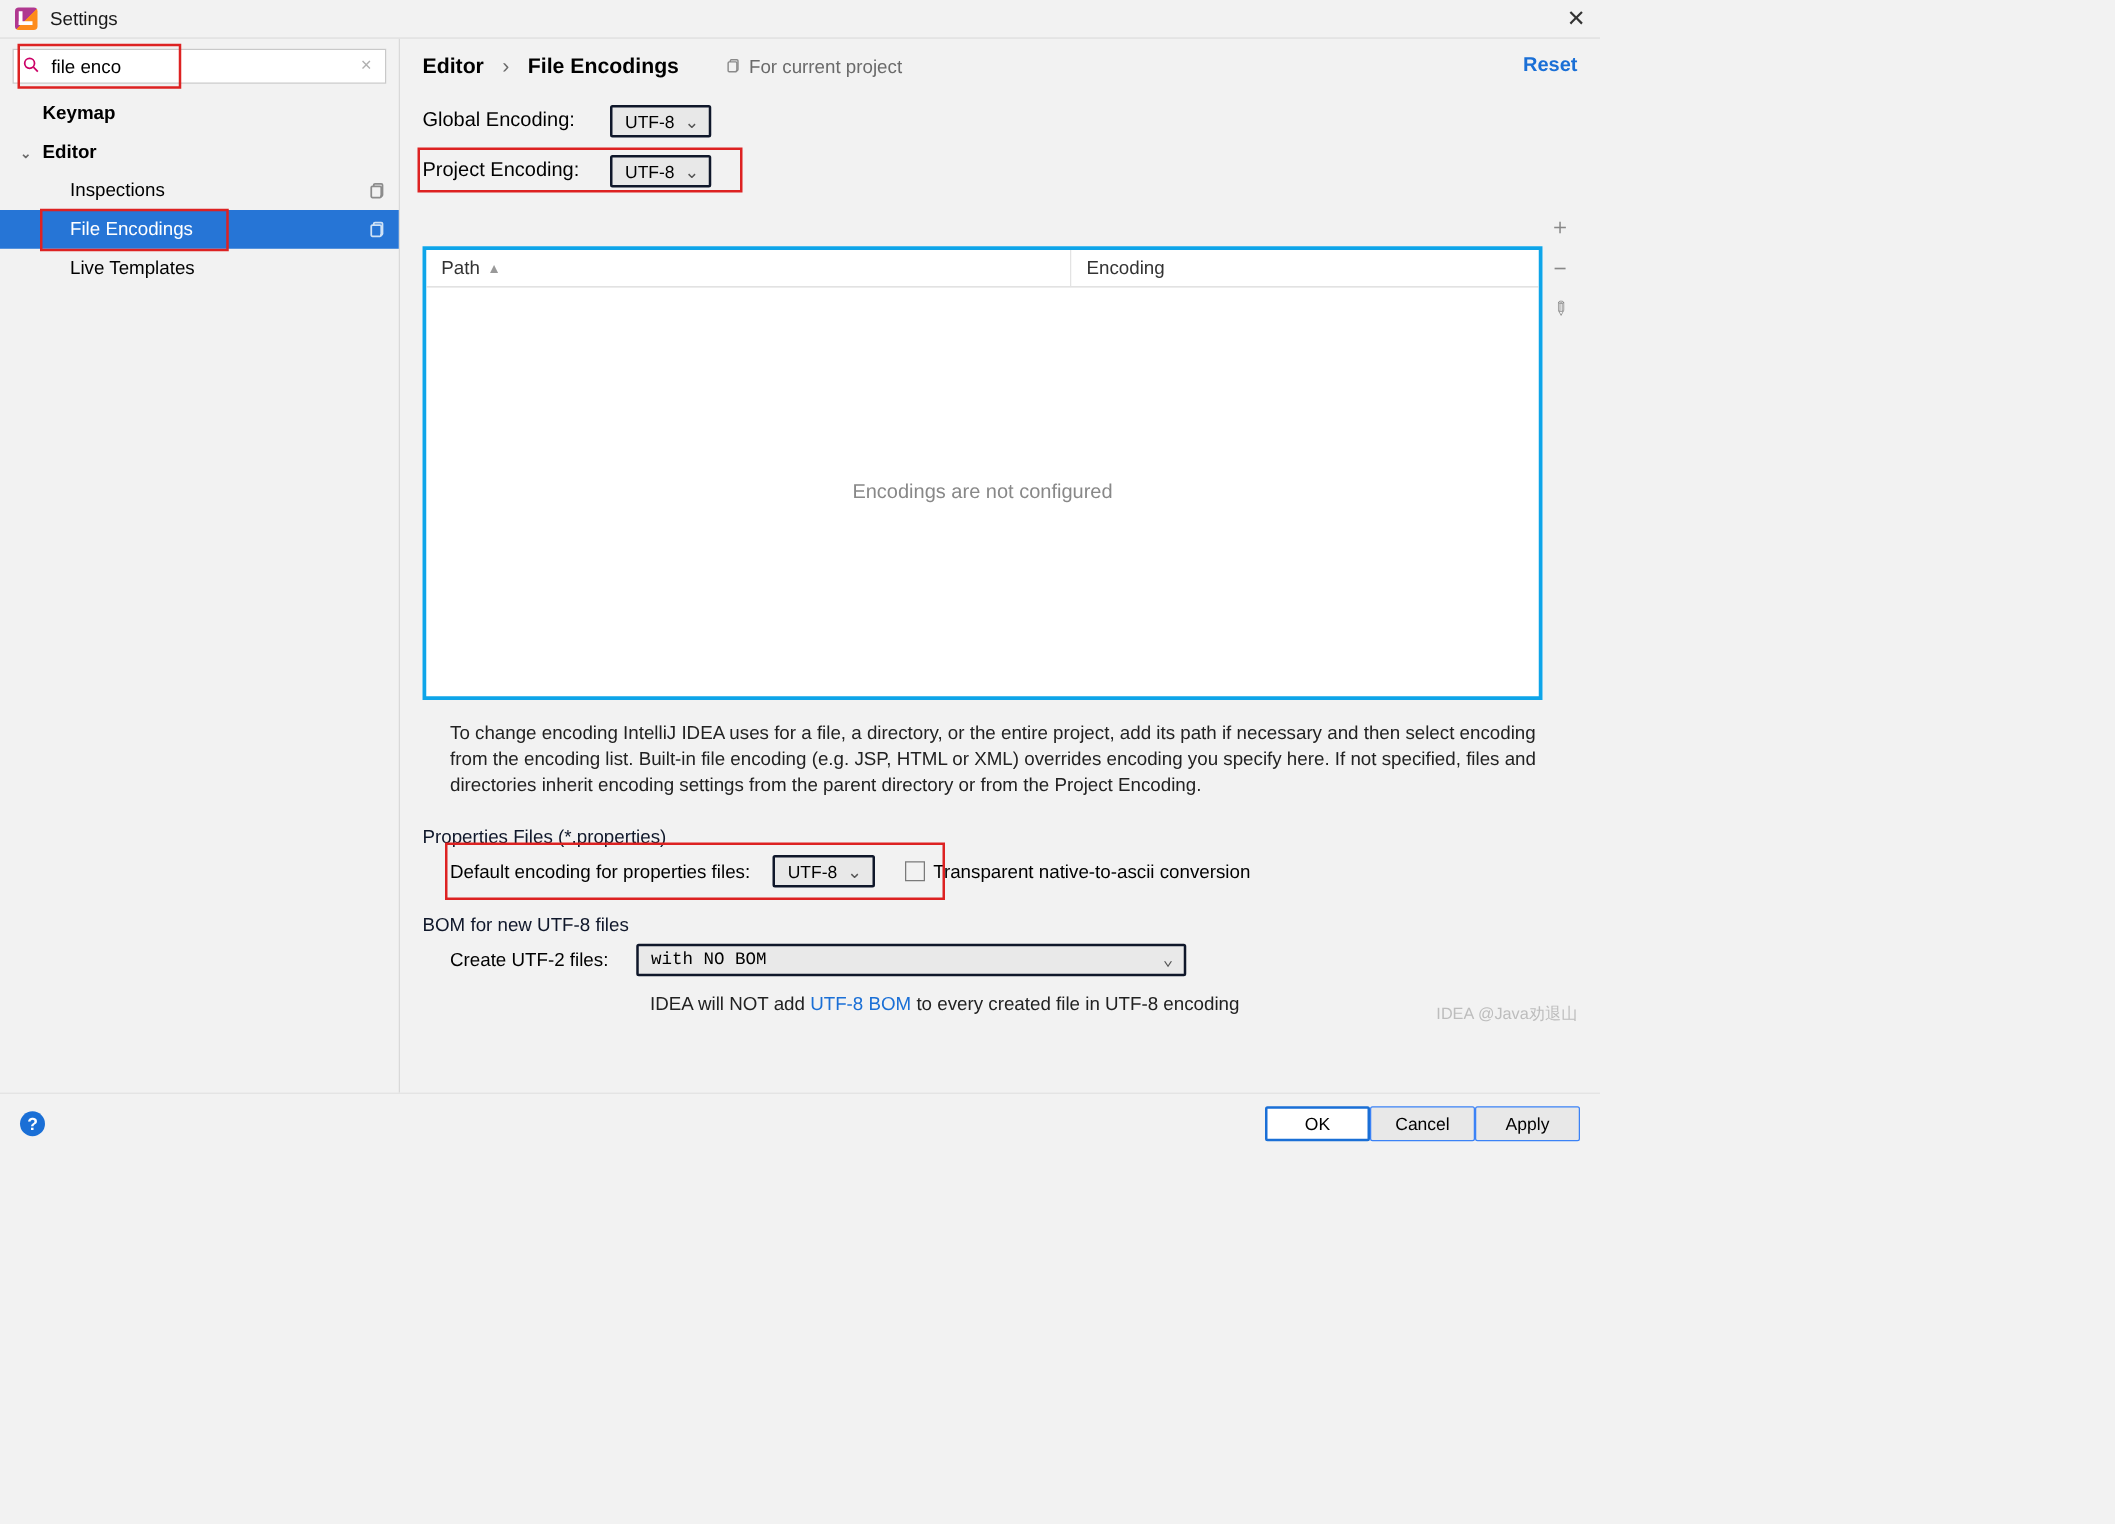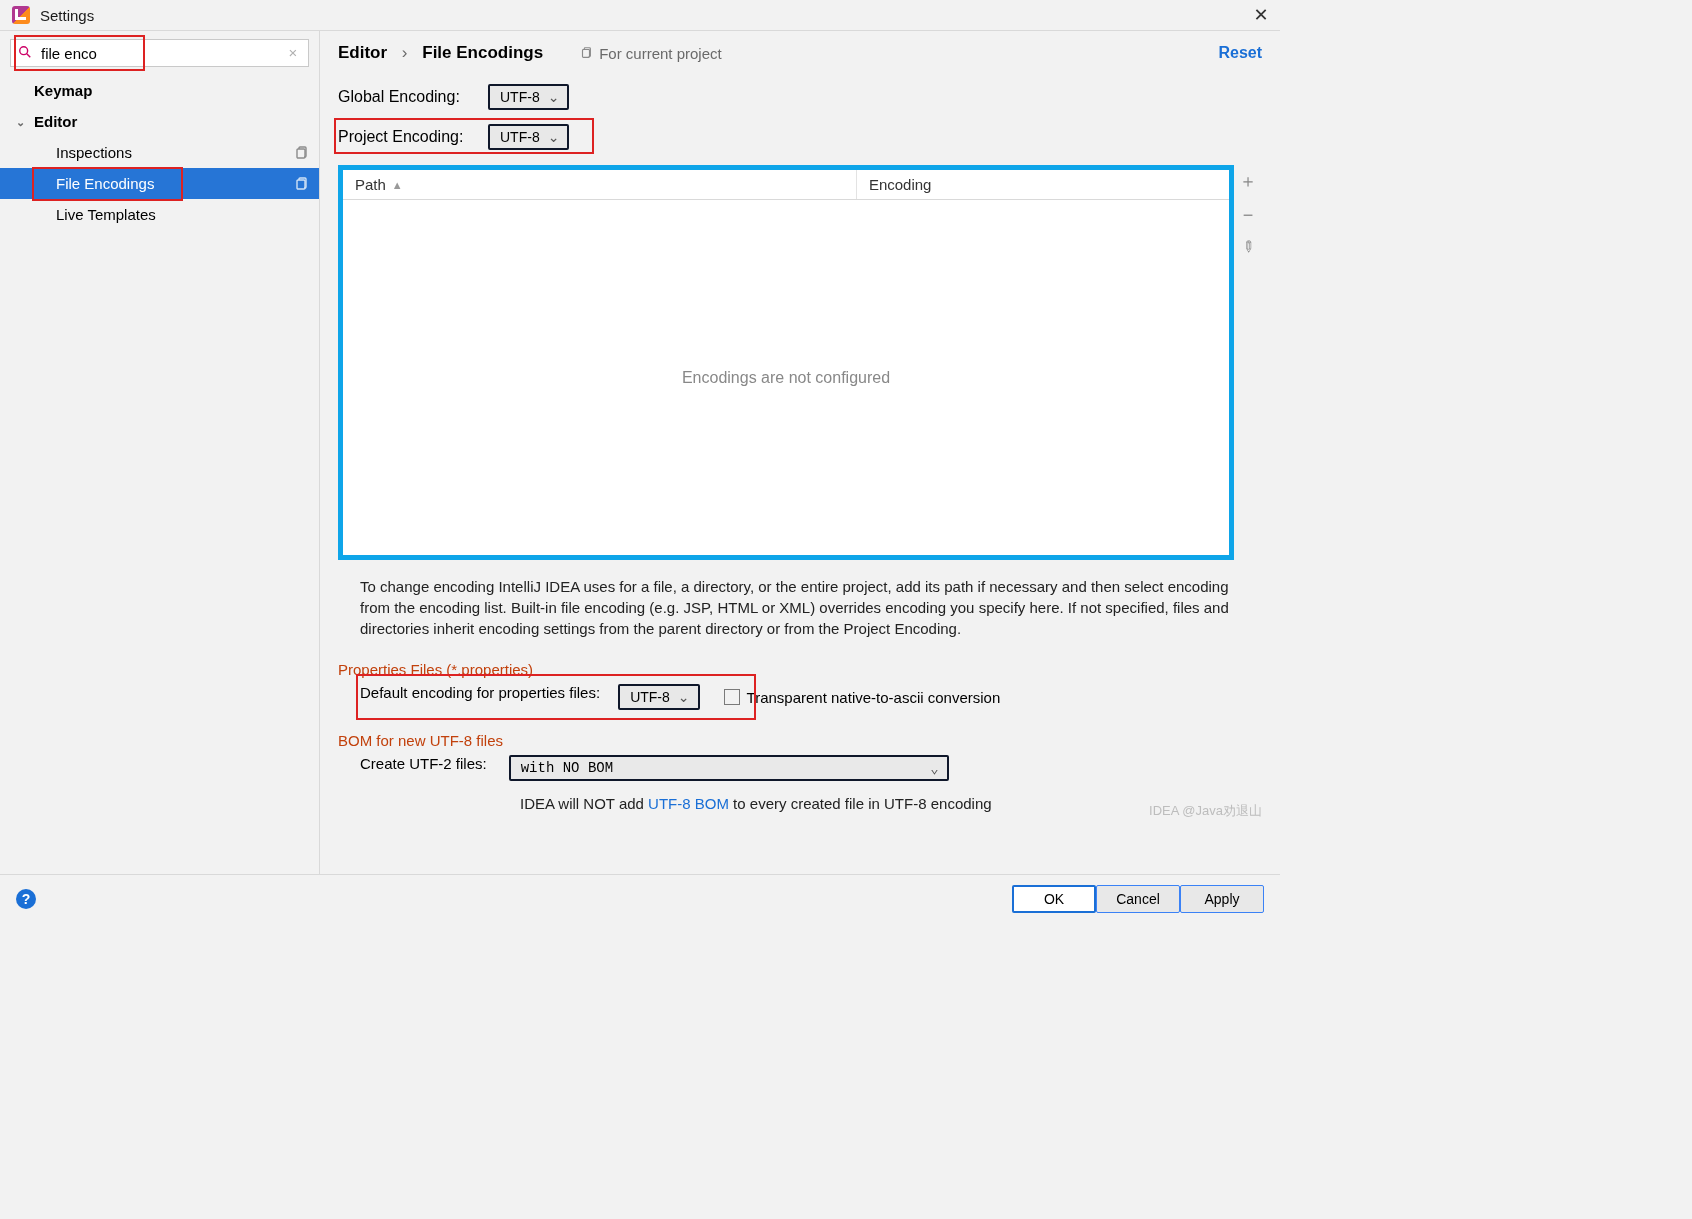--- a/index.html
+++ b/index.html
@@ -125,21 +125,21 @@
     .combo .chev{ margin-left:8px; color:#555; }
     .combo.wide{ width:440px; background:#e9e9e9;font-family:Liberation Mono, monospace; }
     .project-row-highlight{
       position:absolute; border:2px solid #d22; pointer-events:none;
     }
 
     .table-zone{
       margin:8px 18px 0 18px; display:flex; height:395px;
     }
     .table-frame{
-      flex:1; border:5px solid #0ea5e9; background:#fff; display:flex; flex-direction:column;
+      flex:1; border:3px solid #0ea5e9; background:#fff; display:flex; flex-direction:column;margin-top:32px;
     }
     .thead{
       display:flex; height:30px; border-bottom:1px solid #d9d9d9;
     }
     .th{
       display:flex; align-items:center; padding:0 12px; font-size:15px; color:#333;
     }
     .th.pathcol{ width:58%; border-right:1px solid #e3e3e3; }
     .th.enccol{ flex:1; }
     .th .asc{ margin-left:6px; color:#999; font-size:11px;}
@@ -152,24 +152,24 @@
       gap:12px; padding-top:4px;
     }
     .sidebtns span{ color:#888; font-size:18px; cursor:pointer; }
     .sidebtns .pencil{ transform: rotate(45deg); font-size:15px; }
 
     .note{
       margin:16px 40px 0 40px; font-size:15px; line-height:1.4; color:#222;
     }
 
     .section-label{
-      margin:22px 18px 6px 18px; font-size:15px; color:#c2410c;
+      margin:22px 18px 6px 18px; font-size:15px; color:#0f172a;
     }
     .indented-row{
-      margin:6px 0 0 40px; display:flex; gap:18px; position:relative;
+      margin:6px 0 0 40px; display:flex; align-items:center; gap:18px; position:relative;
     }
     .prop-highlight{
       position:absolute; left:-4px; top:-10px; width:400px; height:46px;
       border:2px solid #d22; pointer-events:none;
     }
     .checkbox{
       width:16px;height:16px;border:1px solid #7a7a7a;display:inline-block;
       margin-right:7px; vertical-align:-3px;
     }
     .hint{

